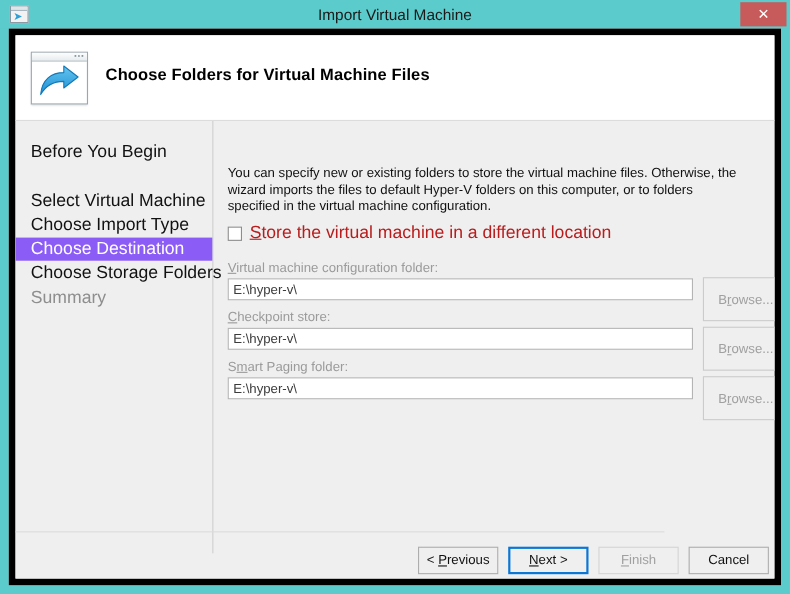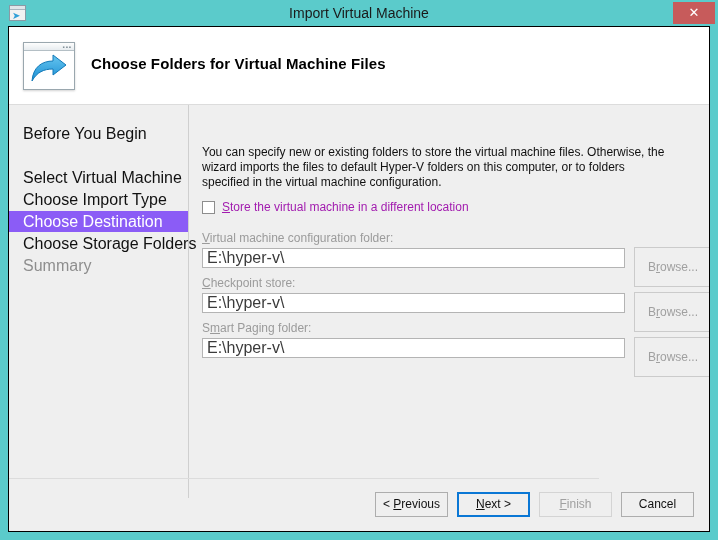--- a/index.html
+++ b/index.html
@@ -83,21 +83,21 @@
     font-family: "Liberation Sans", sans-serif;
   }
 
   
   .client {
     position: absolute;
     left: 8px; top: 26px;
     width: 702px;
     height: 506px;
     background: #efefef;
-    border: 1px solid #000000;
+    border: 6px solid #000000;
     box-sizing: border-box;
     overflow: hidden;
   }
 
   
   .header {
     position: absolute;
     left: 0; top: 0;
     width: 700px;
     height: 78px;
@@ -207,42 +207,42 @@
   }
   .cbox {
     width: 13px; height: 13px;
     background: #ffffff;
     border: 1px solid #8d8d8d;
     box-sizing: border-box;
     margin-right: 7px;
     flex: none;
   }
   .cbox-label {
-    font-size: 12px;
-    color: #a21caf;
+    font-size: 16px;
+    color: #b91c1c;
     white-space: nowrap;
   }
 
   .field-label {
     position: absolute;
     left: 12px;
     font-size: 12px;
     color: #9b9b9b;
     white-space: nowrap;
   }
   .field-input {
     position: absolute;
     left: 12px;
     width: 423px;
     height: 20px;
     background: #ffffff;
     border: 1px solid #b4b4b4;
     box-sizing: border-box;
     font-family: "Liberation Sans", sans-serif;
-    font-size: 16px;
+    font-size: 12px;
     color: #3b3b3b;
     padding: 0 4px;
     line-height: 18px;
   }
   .browse-btn {
     position: absolute;
     left: 444px;
     width: 78px;
     height: 40px;
     background: #efefef;

